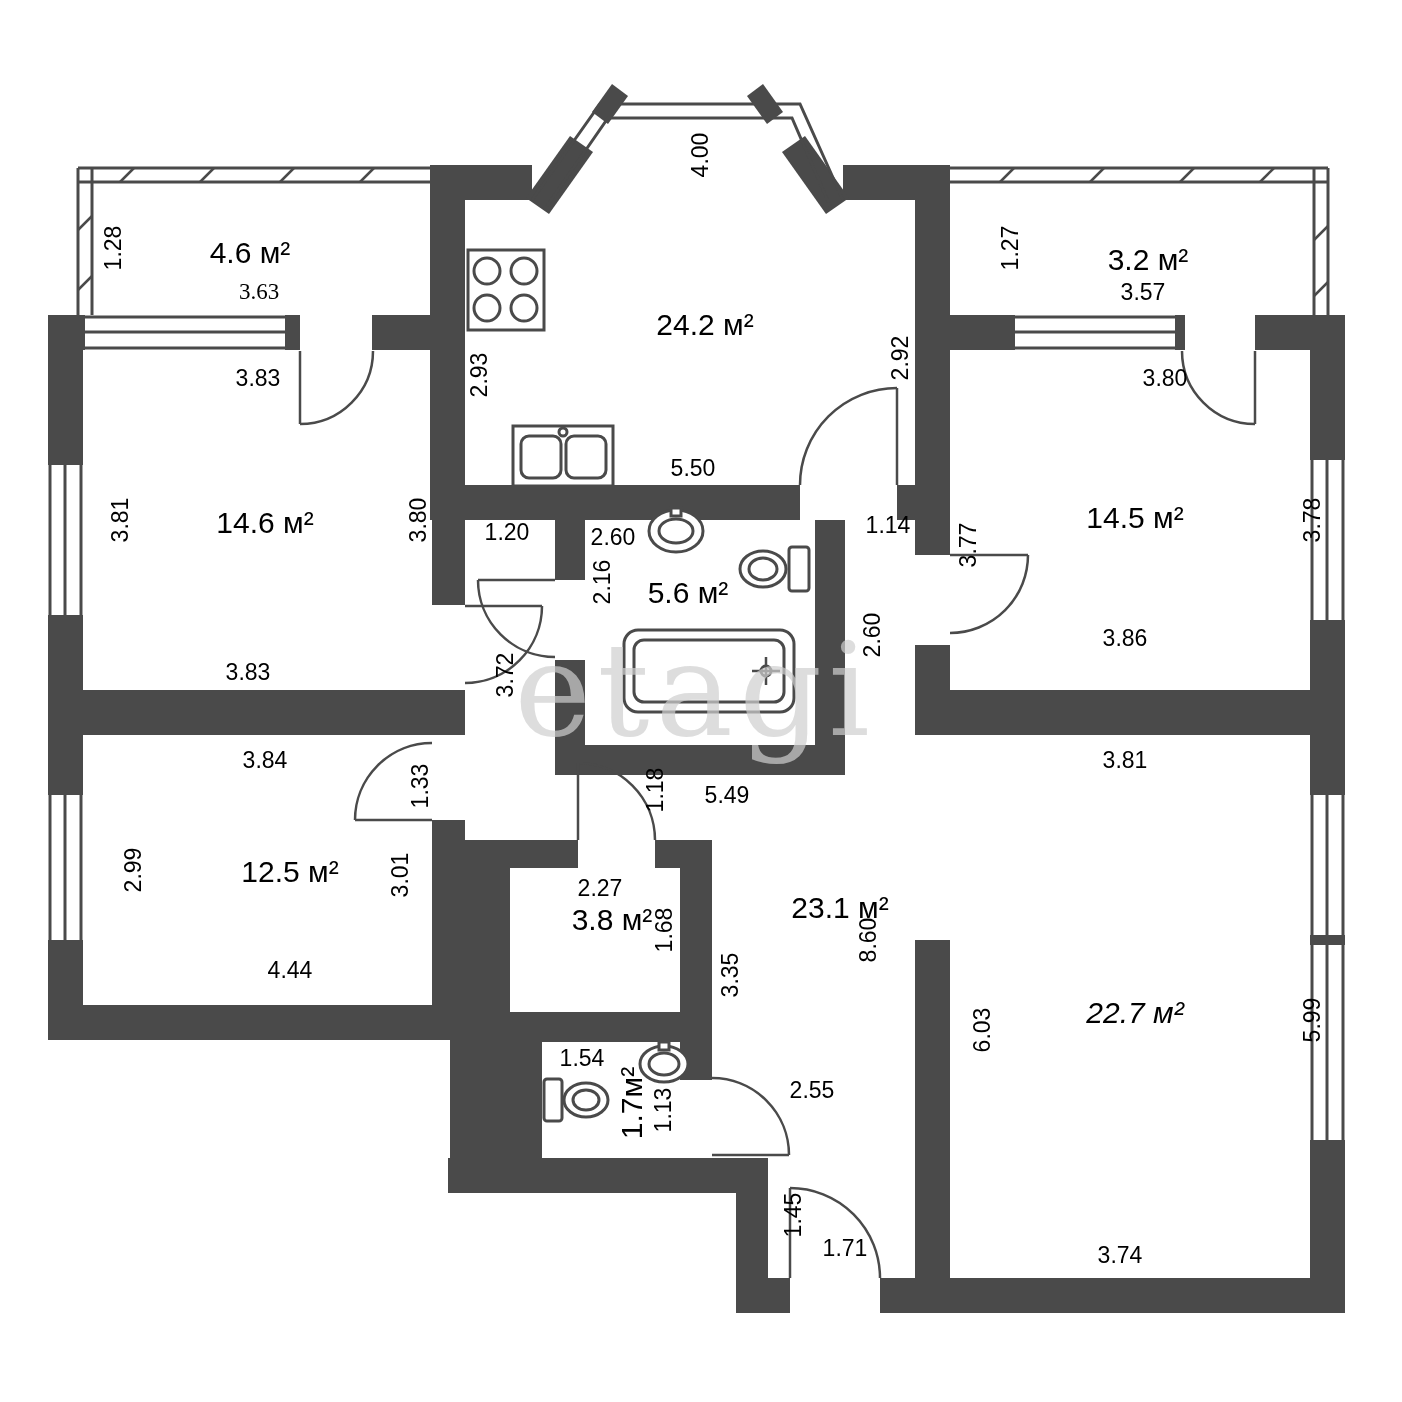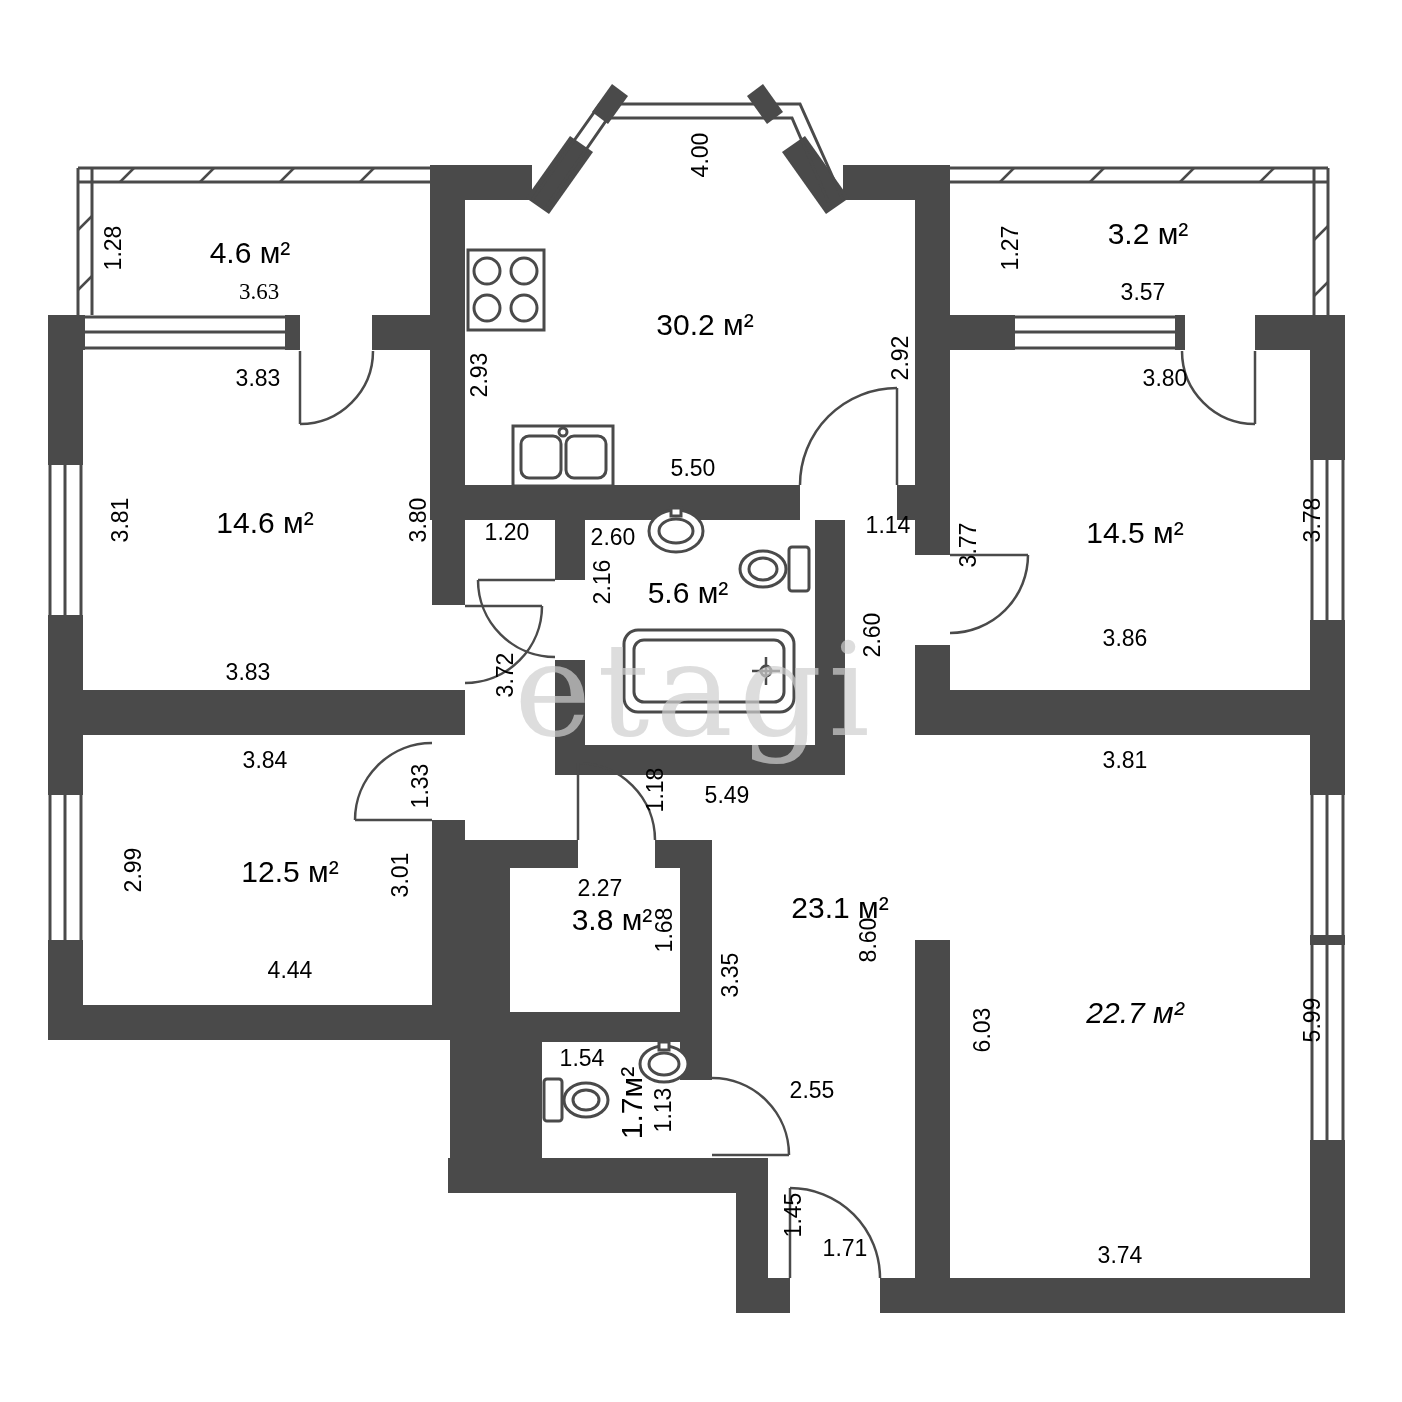--- a/index.html
+++ b/index.html
@@ -205,25 +205,25 @@
       <ellipse class="fx" cx="664" cy="1064" rx="24" ry="18"></ellipse>
       <ellipse class="fx" cx="664" cy="1064" rx="15" ry="11"></ellipse>
       <rect class="fx" x="659" y="1042" width="10" height="8"></rect>
     </g>
   </svg>
 
   <div class="watermark">etagi</div>
 
   <div>
       <div class="lbl area" style="left: 250px; top: 253px;">4.6 м²</div>
-      <div class="lbl area" style="left: 705px; top: 325px;">30.2 м²</div>
-      <div class="lbl area" style="left: 1148px; top: 234px;">3.2 м²</div>
+      <div class="lbl area" style="left: 705px; top: 325px;">24.2 м²</div>
+      <div class="lbl area" style="left: 1148px; top: 260px;">3.2 м²</div>
       <div class="lbl area" style="left: 265px; top: 523px;">14.6 м²</div>
       <div class="lbl area" style="left: 688px; top: 593px;">5.6 м²</div>
-      <div class="lbl area" style="left: 1135px; top: 533px;">14.5 м²</div>
+      <div class="lbl area" style="left: 1135px; top: 518px;">14.5 м²</div>
       <div class="lbl area" style="left: 290px; top: 872px; text-align: center;">12.5 м²</div>
       <div class="lbl area" style="left: 612px; top: 920px;">3.8 м²</div>
       <div class="lbl area" style="left: 840px; top: 908px;">23.1 м²</div>
       <div class="lbl area vert" style="left: 632px; top: 1103px;">1.7м²</div>
       <div class="lbl area" style="left: 1135px; top: 1013px; font-style: italic;">22.7 м²</div>
       <div class="lbl dim vert" style="left: 113px; top: 248px;">1.28</div>
       <div class="lbl dim" style="left: 259px; top: 292px; font-family: Liberation Serif, serif;">3.63</div>
       <div class="lbl dim" style="left: 258px; top: 378px;">3.83</div>
       <div class="lbl dim vert" style="left: 700px; top: 155px;">4.00</div>
       <div class="lbl dim vert" style="left: 479px; top: 375px;">2.93</div>

